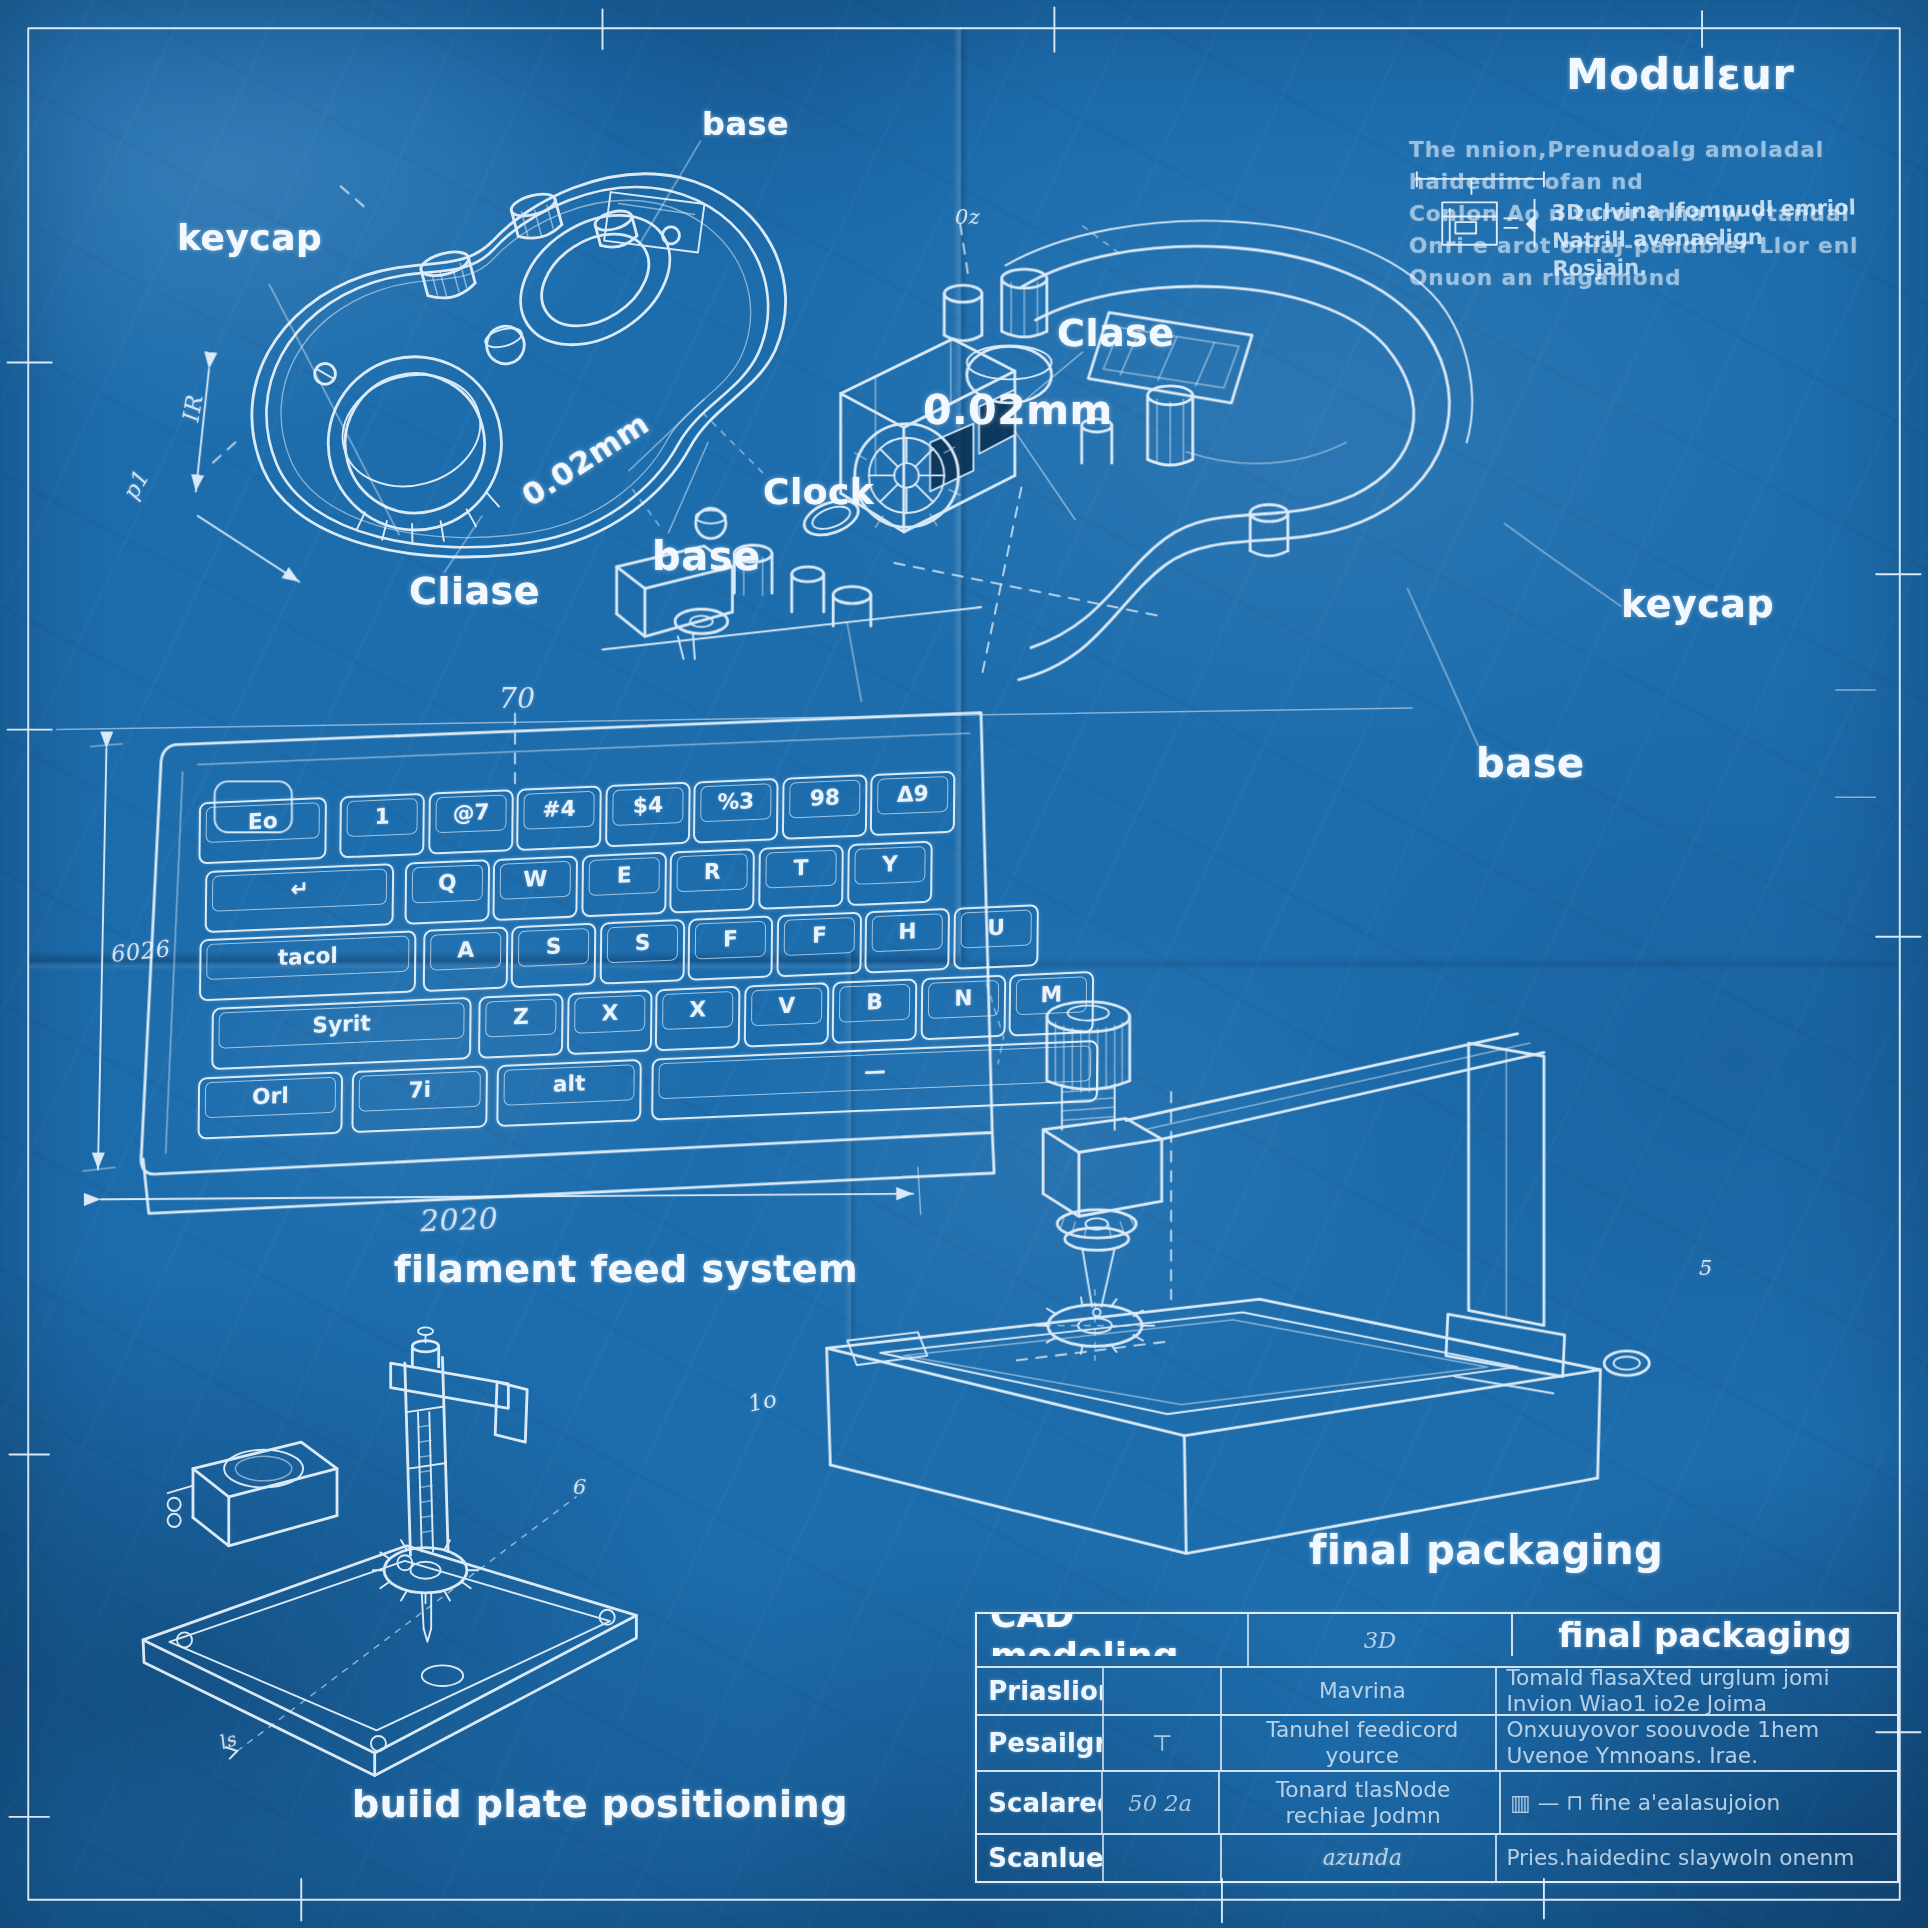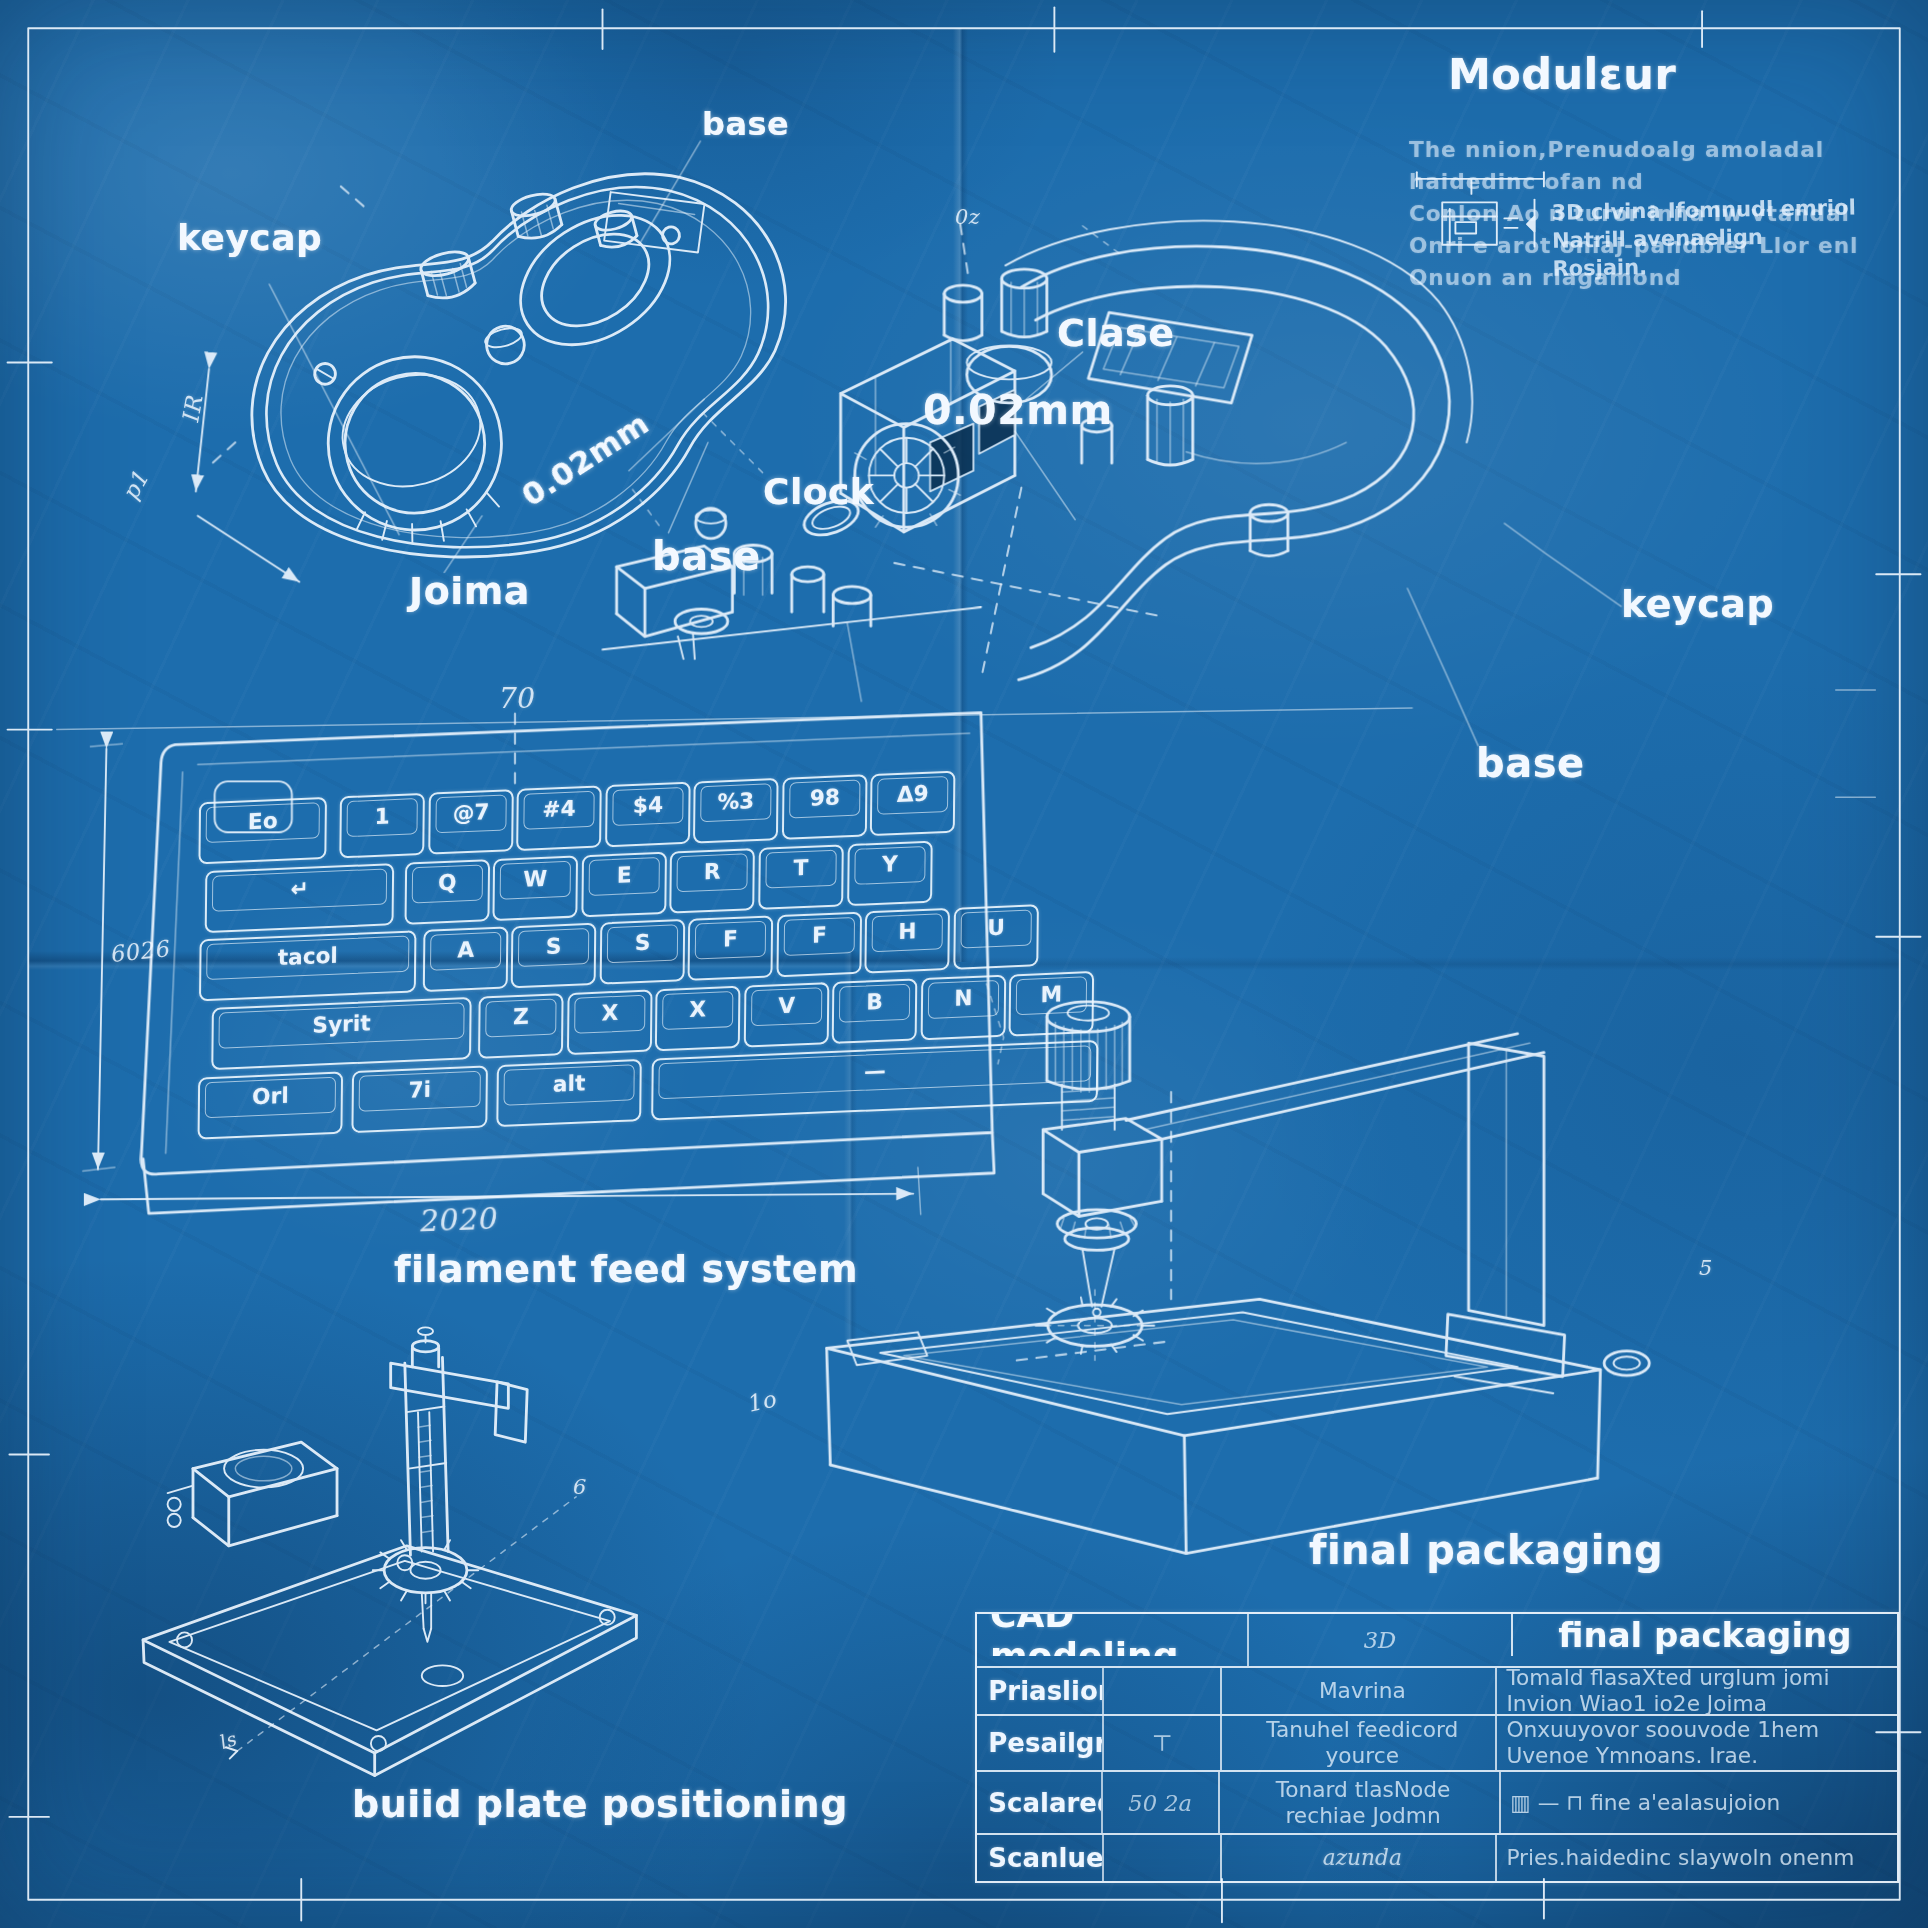--- a/index.html
+++ b/index.html
@@ -32,21 +32,21 @@
   .thin{stroke-width:2;}
   .hair{stroke-width:1.6;opacity:.55;}
   .dash{stroke-width:2.2;stroke-dasharray:11 10;opacity:.8;}
   .hdash{stroke-width:1.6;stroke-dasharray:6 8;opacity:.6;}
   .cav{fill:#0b2f4e;stroke:#ecf5fe;stroke-width:2;opacity:.9;}
   .lbl{position:absolute;color:#f2f8ff;font-weight:700;letter-spacing:0.5px;white-space:nowrap;
        text-shadow:0 0 5.6px rgba(255,255,255,.40),0 0 0.9px rgba(255,255,255,.6);}
   .hand{font-family:"DejaVu Serif",serif;font-style:italic;font-weight:400;opacity:.85;
         text-shadow:0 0 3.8px rgba(255,255,255,.35);}
   .faded{opacity:.75;font-weight:600;letter-spacing:0.9px;}
-  .titleblock{position:absolute;left:1336px;top:49px;width:452px;text-align:center;}
+  .titleblock{position:absolute;left:1454px;top:49px;width:452px;text-align:center;}
   .bodytext{position:absolute;left:1409px;top:94px;width:450px;font-size:21.7px;line-height:32px;
             color:rgba(232,244,255,.78);font-weight:600;letter-spacing:0.9px;white-space:pre-line;
             text-shadow:0 0 2.8px rgba(255,255,255,.25);margin-top:40px;}
   .caption{position:absolute;left:1552px;top:196px;width:311px;font-size:21px;line-height:28px;
            color:rgba(232,244,255,.8);font-weight:600;transform:rotate(-1deg);white-space:pre-line;}
   
   .kbd{position:absolute;left:132px;top:723px;width:951px;height:443px;
        transform:rotate(-2.4deg) skewX(-3deg);transform-origin:0 0;}
   .key{position:absolute;height:58px;border:2.4px solid rgba(240,248,255,.9);border-radius:8.5px;
        box-shadow:0 0 3.8px rgba(230,244,255,.25);}
@@ -457,21 +457,21 @@
   <div class="bodytext faded">The nnion,Prenudoalg amoladal haidedinc ofan nd
 Conlon Ao n turor inna lw vtandal
 Onri e arot oniaj-pandbler Llor enl Onuon an rlagamond</div>
   <div class="caption">3D clvina Ifomnudl emriol
 Natrill avenaelign Rosjain.</div>
 
   <div class="lbl" style="left:177px;top:217px;font-size:36px;">keycap</div>
   <div class="lbl" style="left:702px;top:105px;font-size:32px;">base</div>
   <div class="lbl" style="left:513px;top:441px;font-size:31px;transform:rotate(-33deg);">0.02mm</div>
   <div class="lbl" style="left:652px;top:533px;font-size:40px;">base</div>
-  <div class="lbl" style="left:409px;top:569px;font-size:38px;">Joima</div>
+  <div class="lbl" style="left:409px;top:569px;font-size:38px;">Cliase</div>
   <div class="lbl" style="left:763px;top:471px;font-size:36px;">Clock</div>
   <div class="lbl hand" style="left:179px;top:395px;font-size:22.6px;transform:rotate(-80deg);">IR</div>
   <div class="lbl hand" style="left:121px;top:471px;font-size:22.6px;transform:rotate(-60deg);">p1</div>
 
   <div class="lbl" style="left:1057px;top:311px;font-size:38px;">Clase</div>
   <div class="lbl" style="left:923px;top:386px;font-size:41px;">0.02mm</div>
   <div class="lbl" style="left:1621px;top:582px;font-size:38px;">keycap</div>
   <div class="lbl" style="left:1476px;top:740px;font-size:40px;">base</div>
   <div class="lbl hand" style="left:955px;top:205px;font-size:21px;">0z</div>
 

